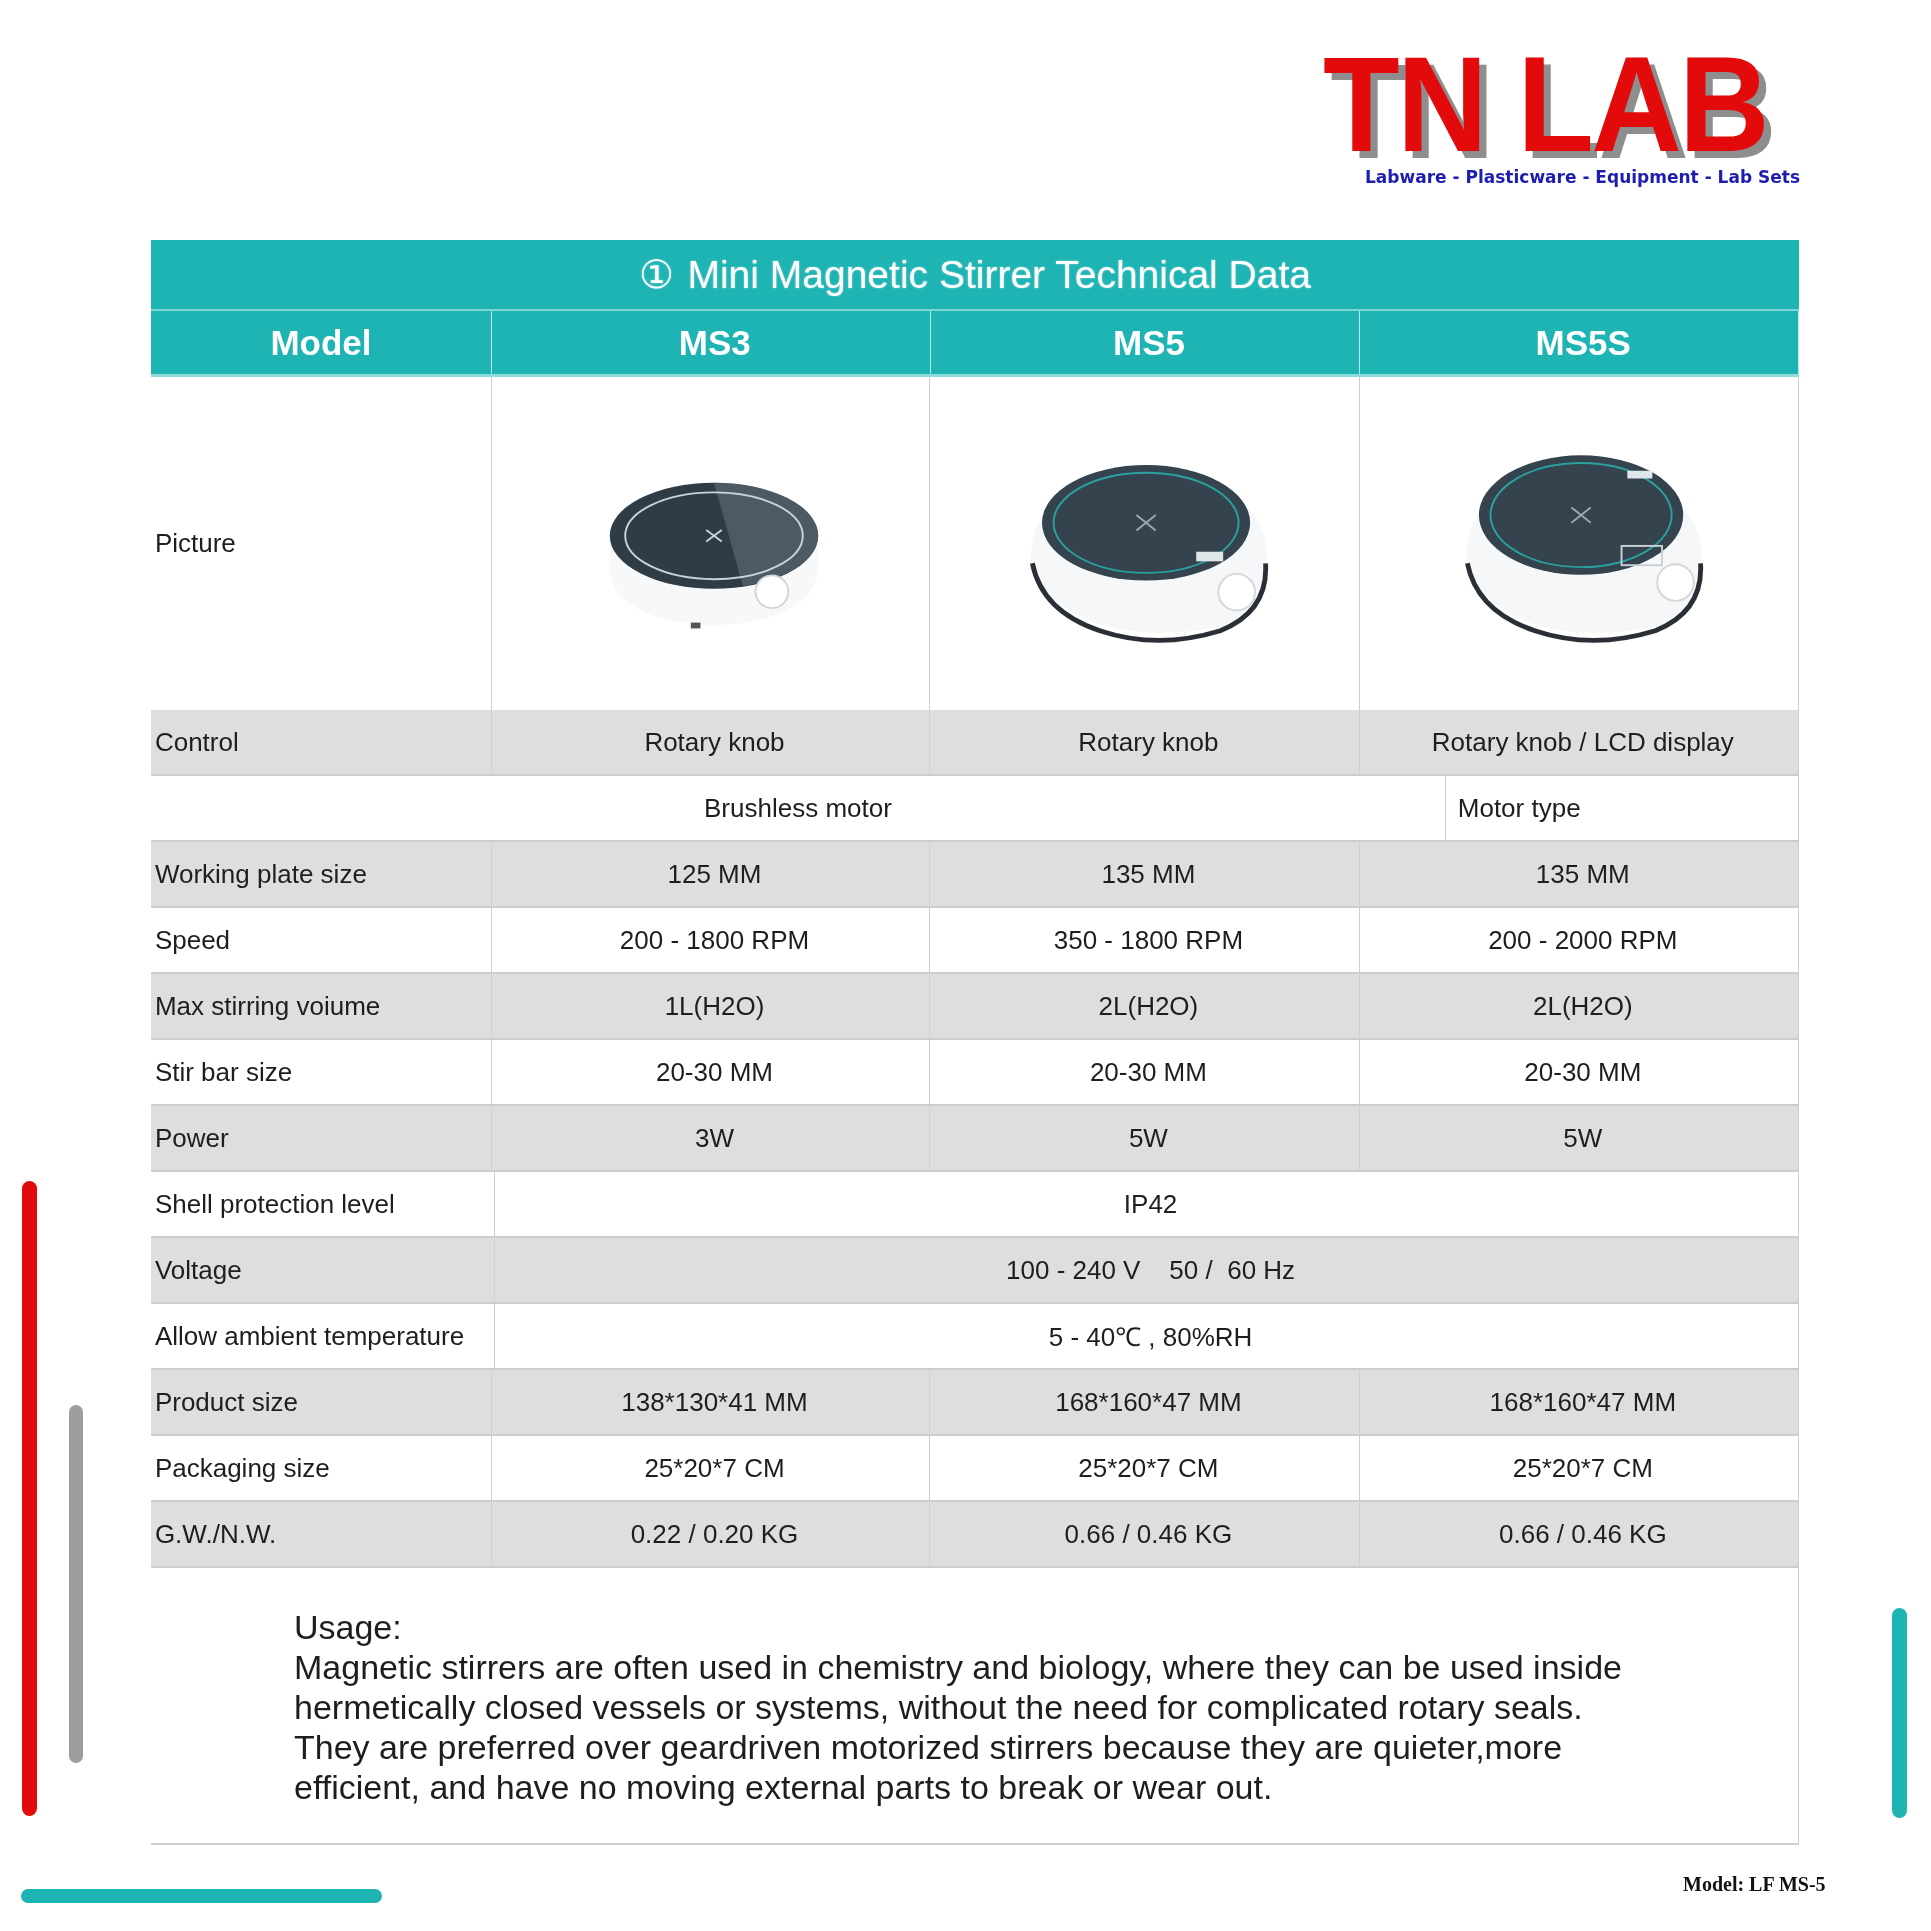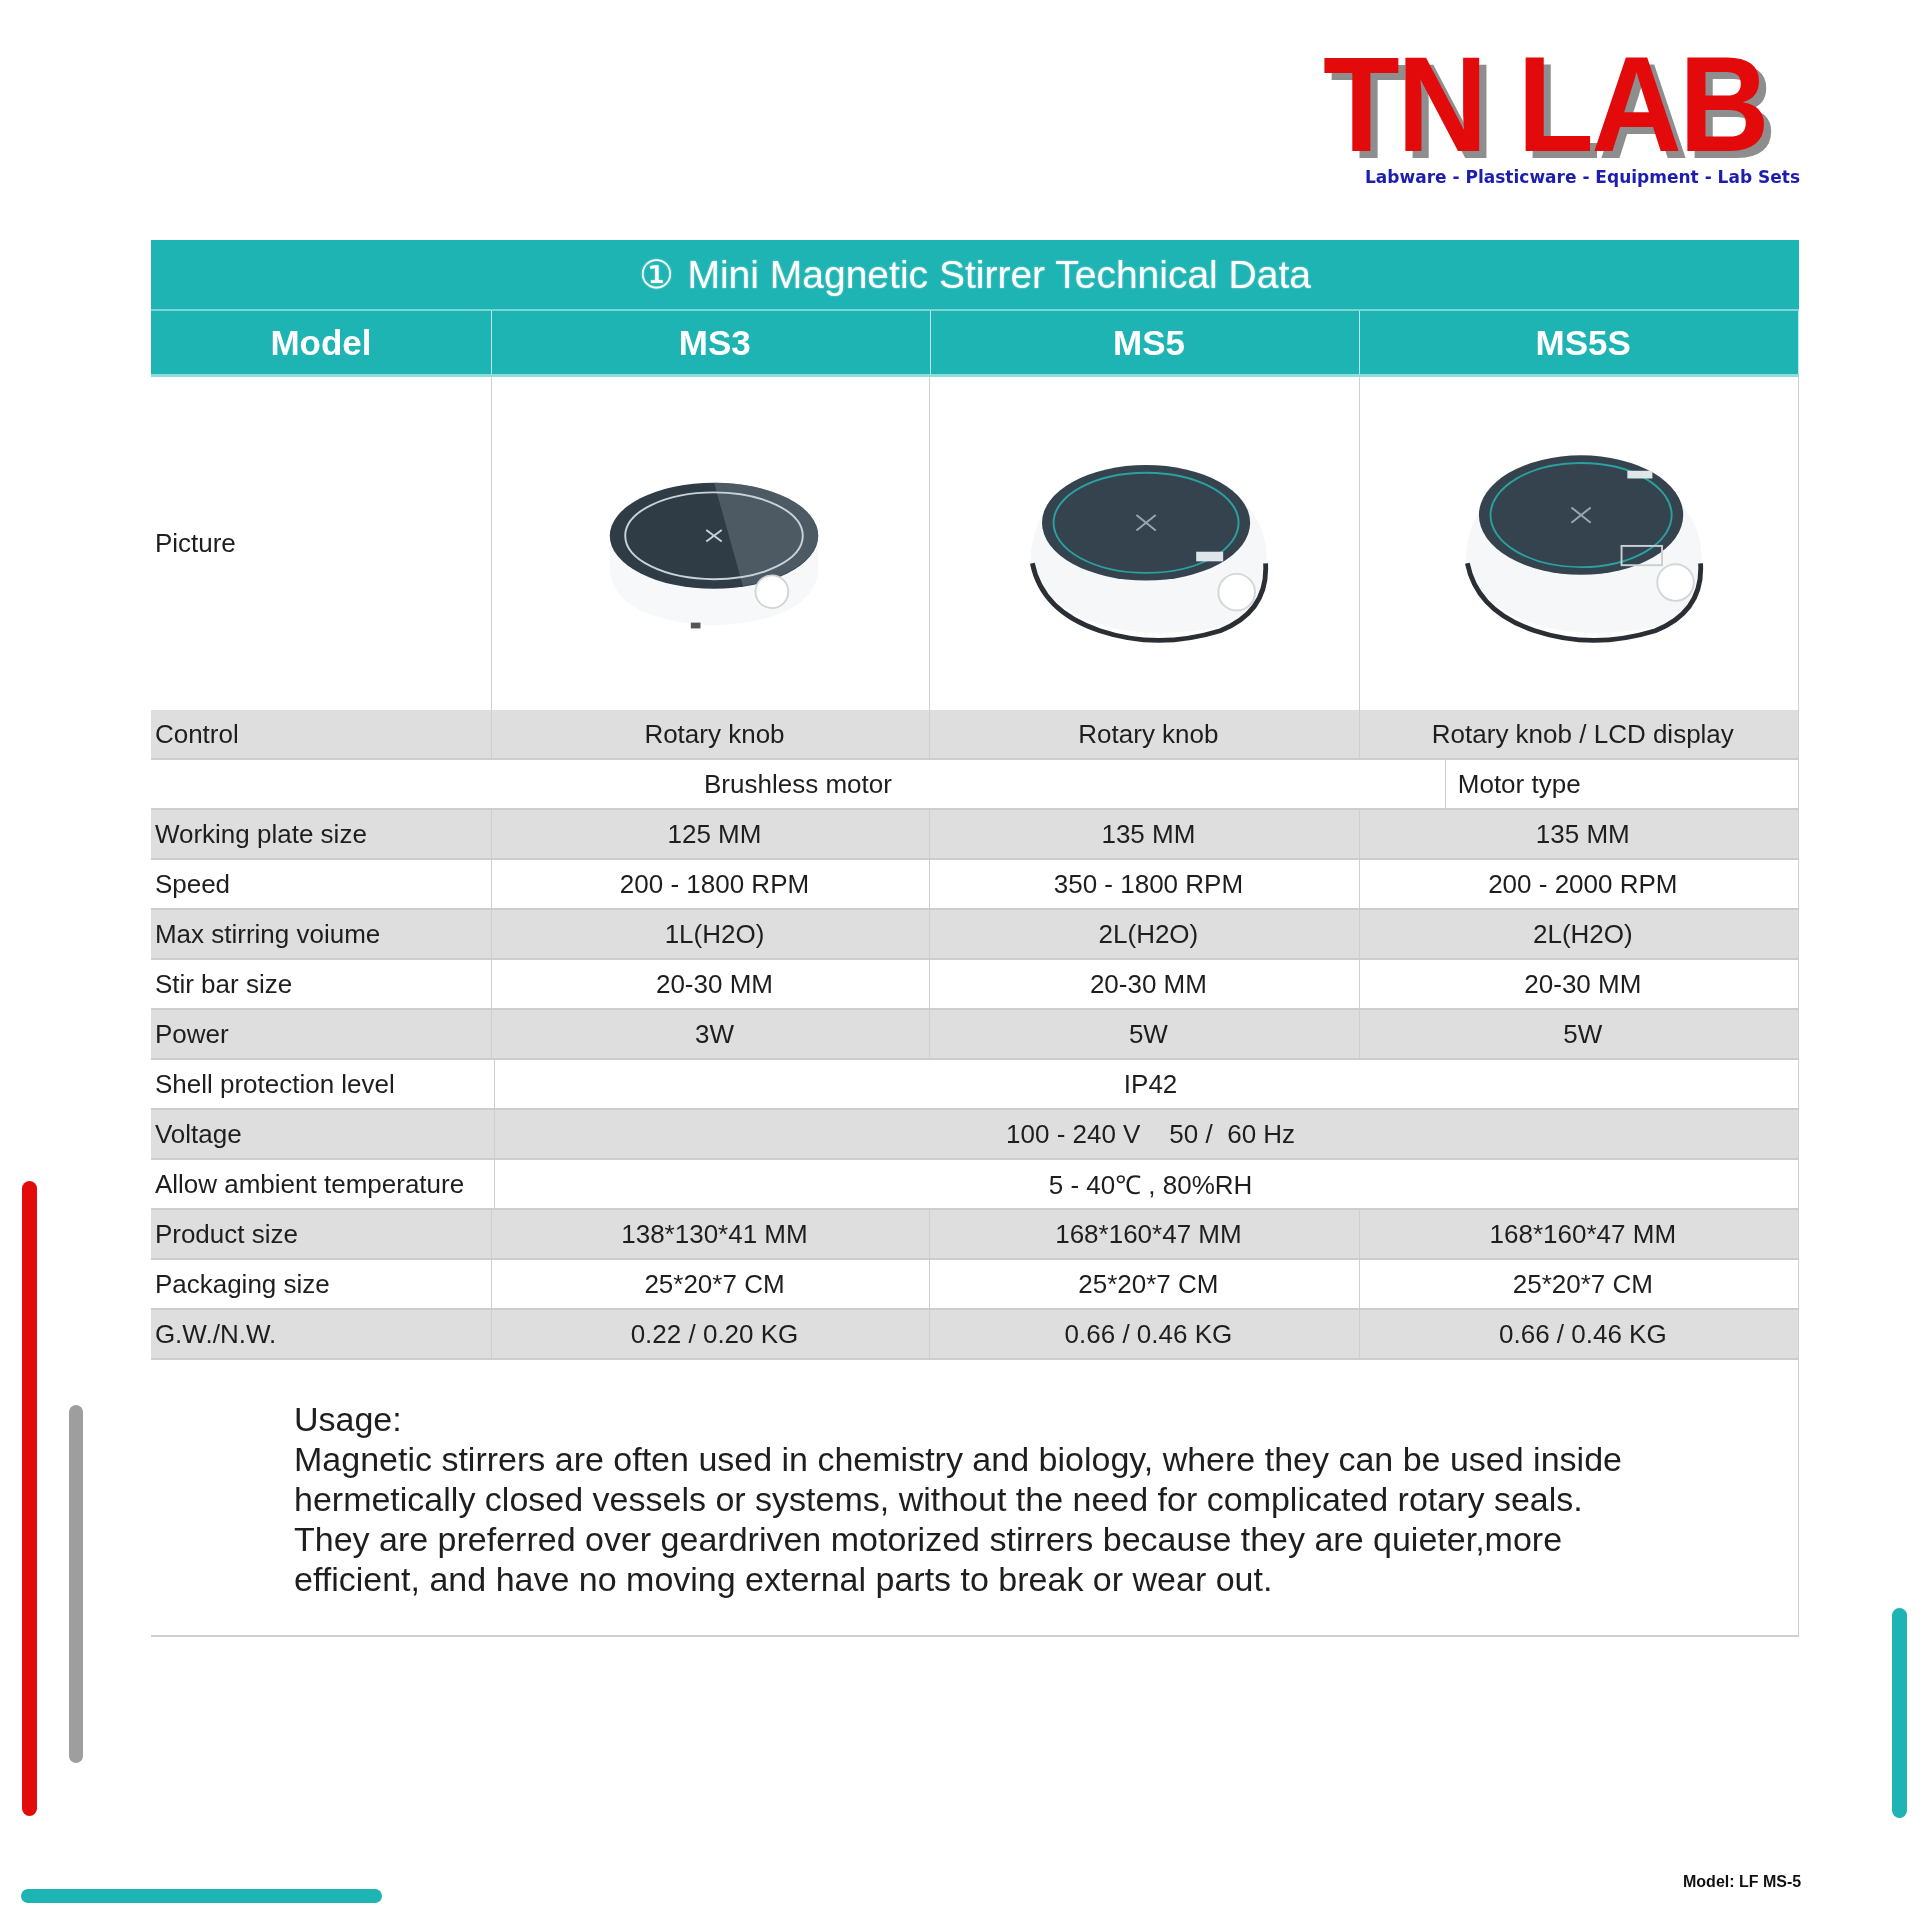--- a/index.html
+++ b/index.html
@@ -15,27 +15,27 @@
   .cell:last-child{border-right:none;}
   .c0{width:346px;justify-content:flex-start;padding-left:3.9px;}
   .c1{width:437px;}
   .c2{width:428px;}
   .c3{width:437px;}
   .span{width:1302px;}
   .header-row{height:66px;background:#1eb4b4;border-bottom:3.9px solid #8fdcdc;}
   .header-row .cell{color:#fff;font-size:35px;font-weight:bold;border-right:1.9px solid #b8e8e8;}
   .header-row .c0{justify-content:center;padding-left:0;}
   .pic-row{height:333px;background:#fff;border-right:1.9px solid #cfcfcf;justify-content:flex-end;}
-  .data-row{height:50px;border-bottom:2.9px solid #cdcdcd;border-right:1.9px solid #cfcfcf;}
+  .data-row{height:66px;border-bottom:2.9px solid #cdcdcd;border-right:1.9px solid #cfcfcf;}
   .data-row.gray{background:#dedede;}
   .data-row.white{background:#fff;}
   .usage{height:275px;border-right:1.9px solid #cfcfcf;border-bottom:2.9px solid #cfcfcf;position:relative;}
   .usage-text{position:absolute;left:143px;top:39px;width:1371px;font-size:34px;line-height:40px;color:#1e1e1e;}
   .deco{position:absolute;border-radius:9.7px;}
-  .model-foot{position:absolute;left:1683px;top:1873px;font-family:Liberation Sans, sans-serif;font-weight:bold;font-size:16px;color:#111;}
+  .model-foot{position:absolute;left:1683px;top:1873px;font-family:Liberation Serif, serif;font-weight:bold;font-size:20px;color:#111;}
   svg{display:block;}
 </style>
 </head>
 <body>
 
 <div class="logo">
   <div class="logo-main">TN LAB</div>
   <div class="logo-tag">Labware - Plasticware - Equipment - Lab Sets</div>
 </div>
 

